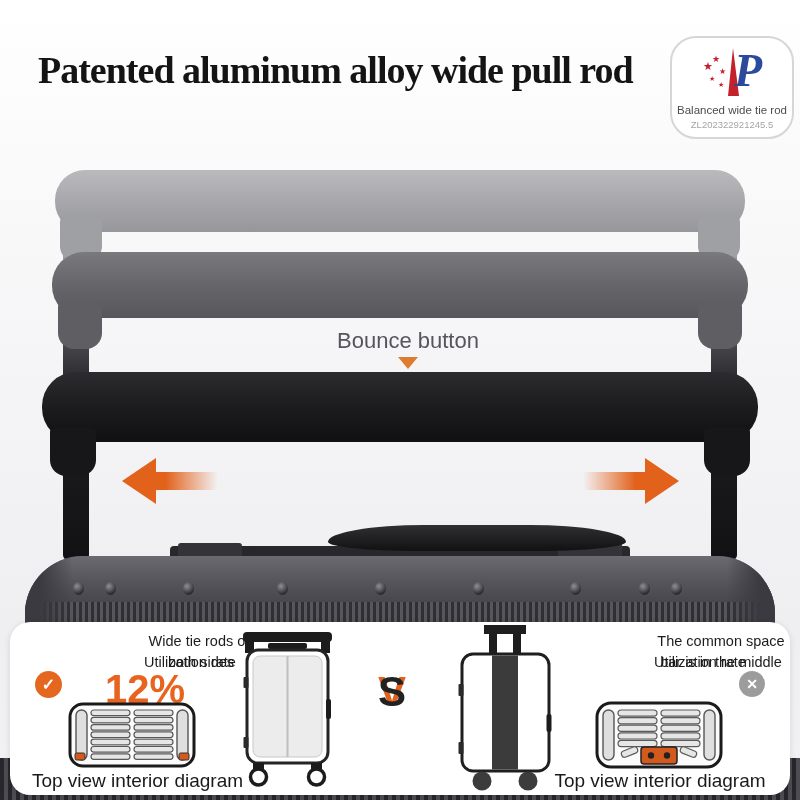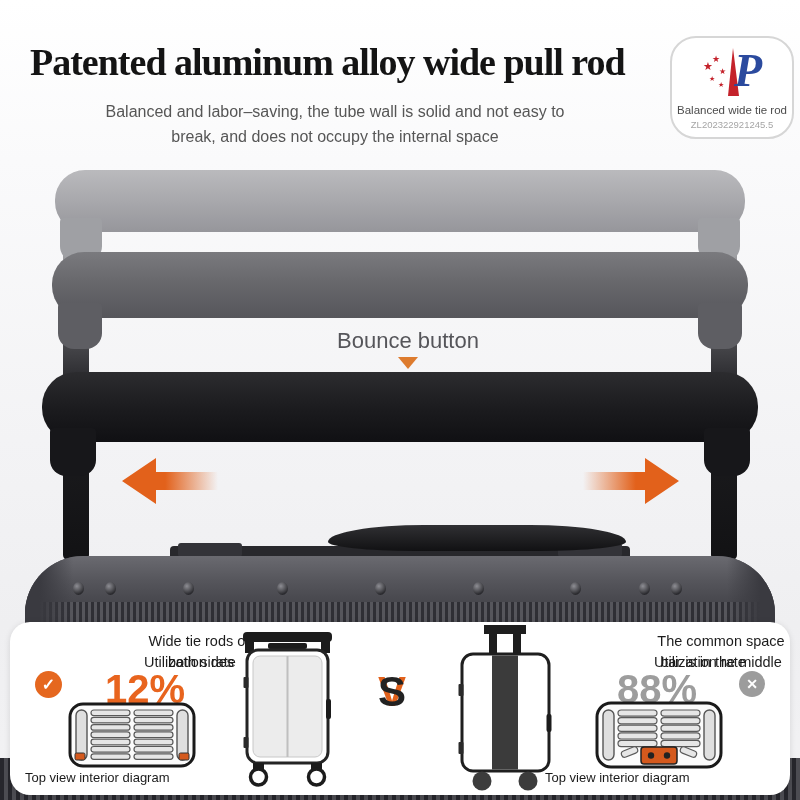--- a/index.html
+++ b/index.html
@@ -2,21 +2,21 @@
 <html><head>
 <meta charset="utf-8">
 <style>
   html,body{margin:0;padding:0;}
   body{width:800px;height:800px;overflow:hidden;background:#fff;
        font-family:"Liberation Sans",sans-serif;}
   .stage{position:relative;width:800px;height:800px;
          background:linear-gradient(180deg,#ffffff 0%,#fafafb 20%,#f3f3f5 55%,#efeff1 78%,#f2f2f4 100%);}
 
   
-  .title{position:absolute;left:30px;top:40px;margin:0;white-space:nowrap;
+  .title{position:absolute;left:30px;top:40px;margin:8px;white-space:nowrap;
          font-family:"Liberation Serif",serif;font-weight:700;font-size:38px;
          letter-spacing:-1px;color:#141414;}
   .subtitle{position:absolute;left:30px;top:100px;width:610px;text-align:center;
             font-size:16px;line-height:1.55;color:#565656;}
   .badge{position:absolute;left:670px;top:36px;width:120px;height:99px;
          border:2px solid #d6d6d6;border-radius:26px;background:#fff;}
   .badge-label{position:absolute;top:66px;left:50%;transform:translateX(-50%);
                white-space:nowrap;font-size:11.5px;color:#4c4c4c;}
   .badge-num{position:absolute;top:81px;left:50%;transform:translateX(-50%);
              white-space:nowrap;font-size:9.5px;color:#a5a5a5;}
@@ -81,38 +81,34 @@
   .rate{font-size:40px;font-weight:bold;line-height:1;text-align:center;}
   .rate-left{left:40px;top:47px;width:190px;color:#E8641E;}
   .rate-right{left:552px;top:47px;width:190px;color:#9d9d9d;}
   .round-badge{width:27px;height:27px;border-radius:50%;color:#fff;
          display:flex;align-items:center;justify-content:center;
          font-size:16px;font-weight:bold;}
   .check-badge{left:25px;top:49px;background:#E5671F;}
   .x-badge{left:729px;top:49px;background:#9c9c9c;width:26px;height:26px;font-size:14px;}
   .diagram-left{left:58px;top:80px;}
   .diagram-right{left:585px;top:79px;}
-  .caption{font-size:13px;color:#1a1a1a;}
+  .caption{font-size:19px;color:#1a1a1a;text-align:center;}
   .cap-left{left:15px;top:148px;width:225px;}
   .cap-right{left:535px;top:148px;width:230px;}
   .illu-wide{left:230px;top:5px;}
   .illu-center{left:443px;top:2px;}
   .vs{left:368px;top:46px;font-size:42px;font-weight:bold;letter-spacing:-2px;}
   .vs .v{color:#E2611B;} .vs .s{color:#222;}
 </style>
 </head>
 <body>
 
 <div class="stage">
 
   <h1 class="title">Patented aluminum alloy wide pull rod</h1>
-  <div class="subtitle">
-    <span>Balanced and labor–saving, the tube wall is solid and not easy to</span><br>
-    <span>break, and does not occupy the internal space</span>
-  </div>
 
   <div class="badge">
     <svg width="64" height="56" viewBox="0 0 64 56" style="position:absolute;left:28px;top:6px;">
       <text x="3" y="26" font-size="11" fill="#c4222b" font-family="DejaVu Sans">★</text>
       <text x="12" y="18" font-size="9" fill="#c4222b" font-family="DejaVu Sans">★</text>
       <text x="19" y="30" font-size="8" fill="#c4222b" font-family="DejaVu Sans">★</text>
       <text x="9" y="37" font-size="7" fill="#c4222b" font-family="DejaVu Sans">★</text>
       <text x="18" y="43" font-size="7" fill="#c4222b" font-family="DejaVu Sans">★</text>
       <polygon points="33,4 39,52 28,52" fill="#c4222b"></polygon>
       <text x="34" y="42" font-size="46" font-weight="bold" font-style="italic" font-family="Liberation Serif, serif" fill="#2b4a9e">P</text>
@@ -250,21 +246,20 @@
       <rect x="93.5" y="90" width="5" height="18" rx="2" fill="#1c1c1c"></rect>
       <circle cx="29" cy="157" r="9.5" fill="#3c3c3c"></circle>
       <circle cx="75" cy="157" r="9.5" fill="#3c3c3c"></circle>
     </svg>
 
     <div class="cmp-heading hd-right">
       <span>The common space bar is in the middle</span>
         <br>
       <span>Utilization rate</span>
     </div>
-    <div class="rate rate-right">88%</div>
     <div class="round-badge x-badge">✕</div>
 
     <svg class="diagram-right" width="128" height="68" viewBox="0 0 128 68">
       <rect x="2" y="2" width="124" height="64" rx="14" fill="#fbfbfb" stroke="#1a1a1a" stroke-width="3"></rect>
       <rect x="8" y="9" width="11" height="50" rx="5.5" fill="#dfdfdf" stroke="#555" stroke-width="1.4"></rect>
       <rect x="109" y="9" width="11" height="50" rx="5.5" fill="#dfdfdf" stroke="#555" stroke-width="1.4"></rect>
       <g fill="#e6e6e6" stroke="#5a5a5a" stroke-width="1.2">
         <rect x="23" y="9" width="39" height="6.2" rx="3.1"></rect>
           <rect x="66" y="9" width="39" height="6.2" rx="3.1"></rect>
         <rect x="23" y="16.6" width="39" height="6.2" rx="3.1"></rect>

